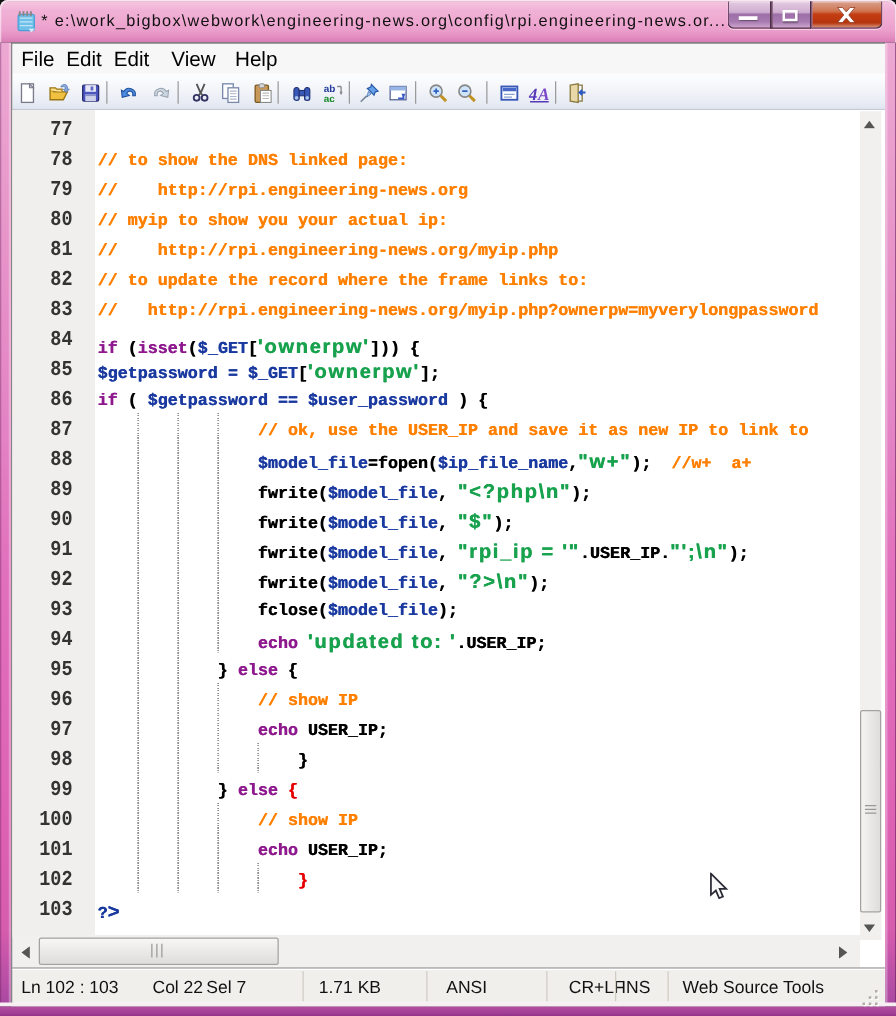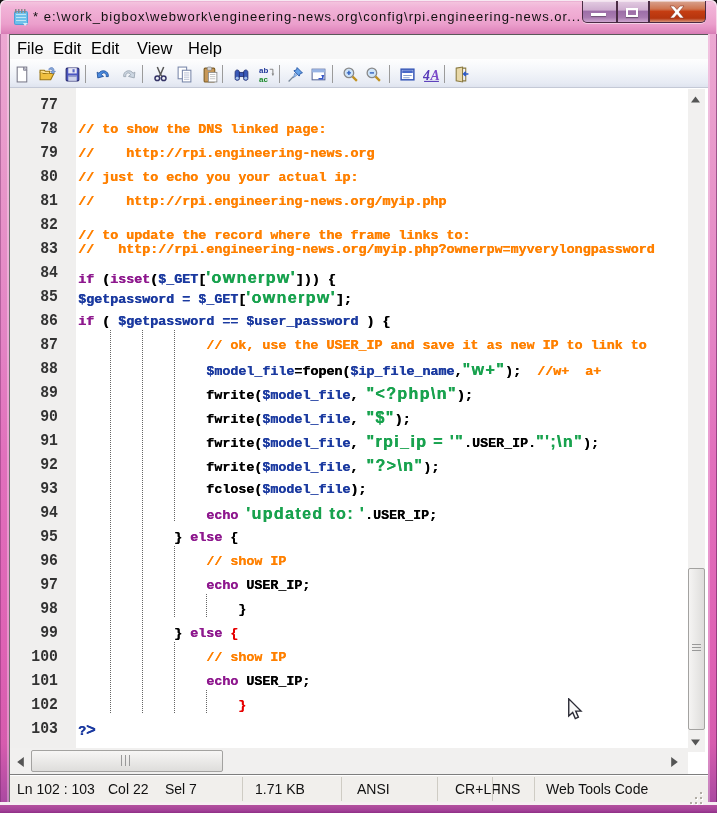--- a/index.html
+++ b/index.html
@@ -240,23 +240,23 @@
 <div class="ln" style="top:546px;">96</div>
 <div class="ln" style="top:570px;">97</div>
 <div class="ln" style="top:594px;">98</div>
 <div class="ln" style="top:618px;">99</div>
 <div class="ln" style="top:642px;">100</div>
 <div class="ln" style="top:666px;">101</div>
 <div class="ln" style="top:690px;">102</div>
 <div class="ln" style="top:714px;">103</div>
 <div class="row" style="top:114px;"><span class="c">// to show the DNS linked page:</span></div>
 <div class="row" style="top:138px;"><span class="c">//    http://rpi.engineering-news.org</span></div>
-<div class="row" style="top:162px;"><span class="c">// just to echo you your actual ip:</span></div>
+<div class="row" style="top:162px;"><span class="c">// myip to show you your actual ip:</span></div>
 <div class="row" style="top:186px;"><span class="c">//    http://rpi.engineering-news.org/myip.php</span></div>
-<div class="row" style="top:220px;"><span class="c">// to update the record where the frame links to:</span></div>
+<div class="row" style="top:210px;"><span class="c">// to update the record where the frame links to:</span></div>
 <div class="row" style="top:234px;"><span class="c">//   http://rpi.engineering-news.org/myip.php?ownerpw=myverylongpassword</span></div>
 <div class="row" style="top:262px;"><span class="k">if</span> (<span class="k">isset</span>(<span class="v">$_GET</span>[<span class="s">'ownerpw'</span>])) {</div>
 <div class="row" style="top:282px;"><span class="v">$getpassword</span> <span class="v">=</span> <span class="v">$_GET</span>[<span class="s">'ownerpw'</span>];</div>
 <div class="row" style="top:306px;"><span class="k">if</span> ( <span class="v">$getpassword</span> <span class="v">==</span> <span class="v">$user_password</span> ) {</div>
 <div class="row" style="top:330px;">                <span class="c">// ok, use the USER_IP and save it as new IP to link to</span></div>
 <div class="row" style="top:354px;">                <span class="v">$model_file</span>=fopen(<span class="v">$ip_file_name</span>,<span class="s">"w+"</span>);  <span class="c">//w+  a+</span></div>
 <div class="row" style="top:378px;">                fwrite(<span class="v">$model_file</span>, <span class="s">"&lt;?php\n"</span>);</div>
 <div class="row" style="top:402px;">                fwrite(<span class="v">$model_file</span>, <span class="s">"$"</span>);</div>
 <div class="row" style="top:426px;">                fwrite(<span class="v">$model_file</span>, <span class="s">"rpi_ip = '"</span>.USER_IP.<span class="s">"';\n"</span>);</div>
 <div class="row" style="top:450px;">                fwrite(<span class="v">$model_file</span>, <span class="s">"?&gt;\n"</span>);</div>
@@ -280,27 +280,27 @@
 <div class="abs guide" style="left:206px;top:690px;height:24px;"></div>
 
 <div class="abs" id="vscroll"></div>
 <div class="abs" id="vthumb"></div>
 <div class="abs" id="hscroll"></div>
 <div class="abs" id="hthumb"></div>
 
 <div class="abs" id="sline"></div>
 <div class="abs" id="statusbar"></div>
 <span class="st" style="left:17px;">Ln 102 : 103</span>
-<span class="st" style="left:108px;">Col 22</span>
+<span class="st" style="left:122px;">Col 22</span>
 <span class="st" style="left:165px;">Sel 7</span>
 <span class="st" style="left:255px;">1.71 KB</span>
 <span class="st" style="left:357px;">ANSI</span>
 <span class="st" style="left:455px;">CR+LF</span>
 <span class="st" style="left:497px;">INS</span>
-<span class="st" style="left:546px;">Web Tools Code</span>
+<span class="st" style="left:546px;">Web Source Tools</span>
 <div class="ssep" style="left:242px;"></div>
 <div class="ssep" style="left:341px;"></div>
 <div class="ssep" style="left:437px;"></div>
 <div class="ssep" style="left:492px;"></div>
 <div class="ssep" style="left:534px;"></div>
 <div class="abs" id="bline"></div>
 
 <svg class="abs" style="left:567px;top:698px" width="17.5" height="24.5" viewBox="0 0 20 28">
   <path d="M2 1 L2 20.5 L6.5 16.5 L9.5 23.5 L13 22 L10 15 L16 15 Z" fill="#f8f8f8" stroke="#2a2a35" stroke-width="1.6"></path>
 </svg>

